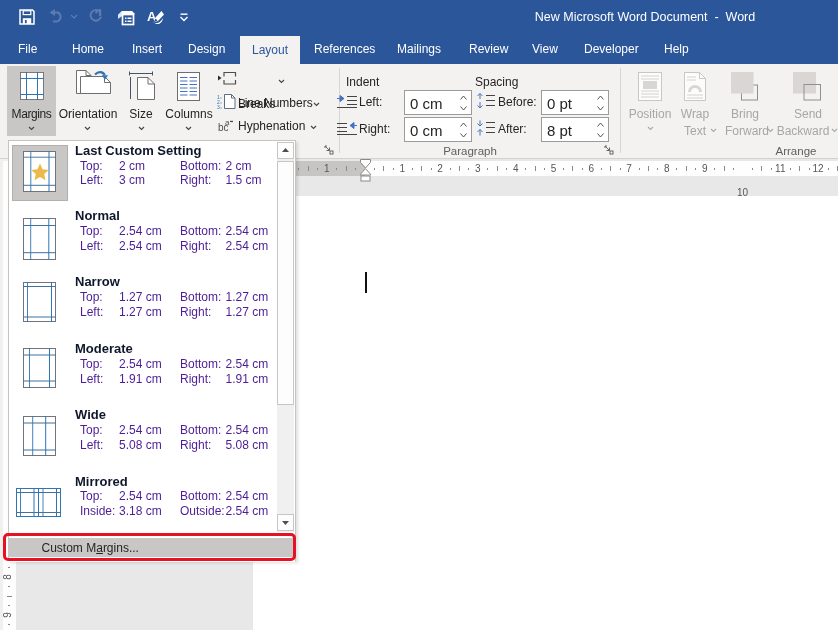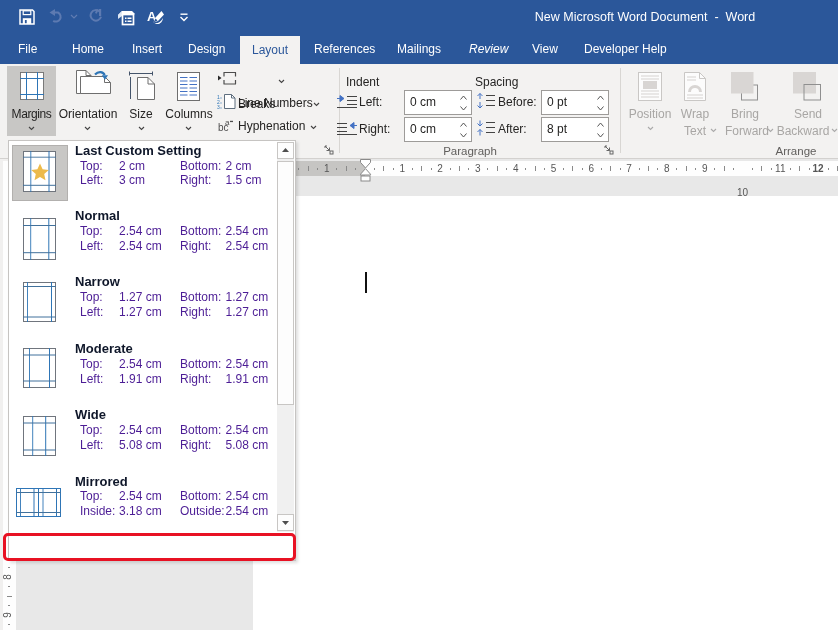--- a/index.html
+++ b/index.html
@@ -14,21 +14,21 @@
   #activetab{position:absolute;left:240px;top:2px;width:60px;height:28px;background:#f3f2f1;}
   #activetab span{position:absolute;left:0;right:0;top:0;height:28px;line-height:28px;text-align:center;color:#2b579a;font-size:12px;}
   
   #ribbon{left:0;top:64px;width:838px;height:95px;background:#f3f2f1;border-bottom:1px solid #d3d1cf;}
   .biglabel{position:absolute;font-size:12px;color:#252423;text-align:center;}
   .chev{position:absolute;width:7px;height:5px;}
   .sep{position:absolute;top:4px;width:1px;height:85px;background:#d8d6d3;}
   .grouplabel{position:absolute;top:81px;font-size:11.5px;color:#605e5c;text-align:center;}
   .smalllabel{position:absolute;font-size:12px;color:#252423;}
   .spinbox{position:absolute;width:68px;height:25px;background:#fff;border:1px solid #9d9b99;}
-  .spinbox span{position:absolute;left:5px;top:4px;font-size:12px;color:#252423;}
+  .spinbox span{position:absolute;left:5px;top:4px;font-size:15px;color:#252423;}
   .dis{color:#a8a6a4 !important;}
   
   #page{left:253px;top:196px;width:585px;height:434px;background:#fff;}
   #hruler{left:296px;top:161px;width:542px;height:15px;background:#fefefe;}
   #hruler-margin{left:296px;top:161px;width:69px;height:15px;background:#c6c5c3;}
   .rnum{position:absolute;top:161px;height:15px;line-height:15px;font-size:10px;color:#565656;}
   .rtick{position:absolute;top:166px;width:1px;height:5px;background:#8a8a8a;}
   .rdot{position:absolute;top:168px;width:1px;height:2px;background:#8a8a8a;}
   #vruler{left:3px;top:161px;width:13px;height:469px;background:#fefefe;}
   .vnum{position:absolute;width:13px;height:10px;font-size:10px;color:#565656;transform:rotate(-90deg);text-align:center;}
@@ -102,24 +102,24 @@
   <div class="abs" id="tabs">
     <div id="activetab">
         <span>Layout</span>
       </div>
     <div class="tab" style="left:18px;">File</div>
     <div class="tab" style="left:72px;">Home</div>
     <div class="tab" style="left:132px;">Insert</div>
     <div class="tab" style="left:188px;">Design</div>
     <div class="tab" style="left:314px;">References</div>
     <div class="tab" style="left:397px;">Mailings</div>
-    <div class="tab" style="left:469px;font-style:italic;">Review</div>
+    <div class="tab" style="left:469px;">Review</div>
     <div class="tab" style="left:532px;">View</div>
     <div class="tab" style="left:584px;">Developer</div>
-    <div class="tab" style="left:642px;">Help</div>
+    <div class="tab" style="left:664px;">Help</div>
   </div>
   <div class="abs" id="ribbon">
 
     <div class="abs" style="left:7px;top:2px;width:49px;height:70px;background:#c8c7c5;"></div>
     <svg class="abs" style="left:20px;top:8px" width="24" height="28" viewBox="0 0 24 28">
       <rect x="0.5" y="0.5" width="23" height="27" fill="#fff" stroke="#6e6e6e" stroke-width="0.9"></rect>
       <line x1="6.5" y1="0" x2="6.5" y2="28" stroke="#2e75b6"></line>
       <line x1="17.5" y1="0" x2="17.5" y2="28" stroke="#2e75b6"></line>
       <line x1="0" y1="6.5" x2="24" y2="6.5" stroke="#2e75b6"></line>
       <line x1="0" y1="22.5" x2="24" y2="22.5" stroke="#2e75b6"></line>
@@ -399,21 +399,21 @@
       <div class="rtick" style="left:723.5999999999999px;"></div>
       <div class="rdot" style="left:733.05px;"></div>
       <div class="rnum" style="left:734.5px;width:16px;text-align:center;margin-top:24px;">10</div>
       <div class="rdot" style="left:751.95px;"></div>
       <div class="rtick" style="left:761.4px;"></div>
       <div class="rdot" style="left:770.8499999999999px;"></div>
       <div class="rnum" style="left:772.3px;width:16px;text-align:center;">11</div>
       <div class="rdot" style="left:789.75px;"></div>
       <div class="rtick" style="left:799.2px;"></div>
       <div class="rdot" style="left:808.65px;"></div>
-      <div class="rnum" style="left:810.0999999999999px;width:16px;text-align:center;font-weight:bold;">12</div>
+      <div class="rnum" style="left:810.0999999999999px;width:16px;text-align:center;">12</div>
       <div class="rdot" style="left:827.55px;"></div>
       <div class="rtick" style="left:837px;"></div>
       <div class="rdot" style="left:355.05px;"></div>
       <div class="rtick" style="left:345.6px;"></div>
       <div class="rdot" style="left:336.15px;"></div>
       <div class="rnum" style="left:318.7px;width:16px;text-align:center;">1</div>
       <div class="rdot" style="left:317.25px;"></div>
       <div class="rtick" style="left:307.8px;"></div>
       <div class="rdot" style="left:298.35px;"></div>
     </div>
@@ -548,16 +548,21 @@
       <svg width="15" height="15" viewBox="0 0 15 15">
           <path d="M4 9 L7.5 5 L11 9 Z" fill="#4e4e4e"></path>
         </svg>
     </div>
     <div id="sbthumb"></div>
     <div class="sbbtn" style="left:268px;top:373px;">
       <svg width="15" height="15" viewBox="0 0 15 15">
           <path d="M4 6 L7.5 10 L11 6 Z" fill="#4e4e4e"></path>
         </svg>
     </div>
+    <div id="custom">
+      <div id="custombar">
+          <span>Custom M<u>a</u>rgins...</span>
+        </div>
+    </div>
   </div>
   <div class="abs" id="redbox"></div>
 
 </div>
 
 </body></html>

